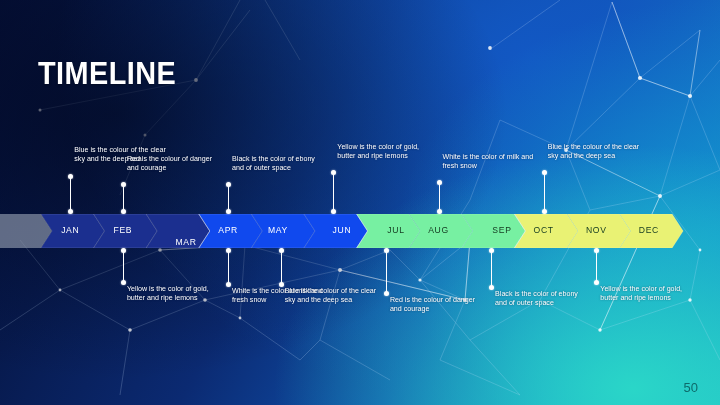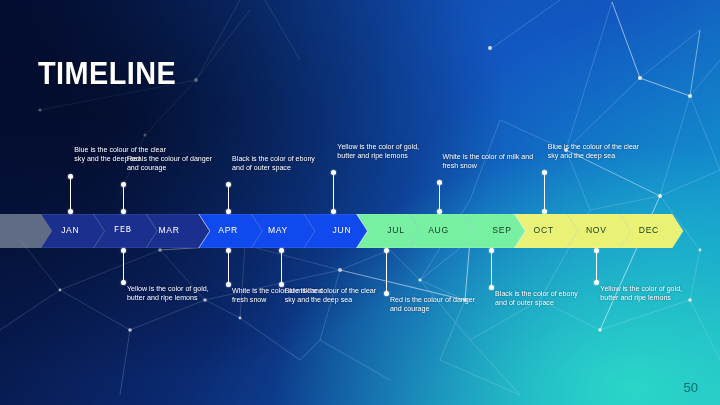--- a/index.html
+++ b/index.html
@@ -159,22 +159,22 @@
       <path d="M514.4000000000001,0 L567.0000000000001,0 L578.0000000000001,17 L567.0000000000001,34 L514.4000000000001,34 L525.4000000000001,17 Z" fill="#e9f274" stroke="rgba(255,255,255,0.22)" stroke-width="0.7"></path>
       <path d="M567,0 L619.6,0 L630.6,17 L619.6,34 L567,34 L578,17 Z" fill="#e9f274" stroke="rgba(255,255,255,0.22)" stroke-width="0.7"></path>
       <path d="M619.6,0 L672.2,0 L683.2,17 L672.2,34 L619.6,34 L630.6,17 Z" fill="#e9f274" stroke="rgba(255,255,255,0.22)" stroke-width="0.7"></path>
       <path d="M198.8,0 L209.8,17 L198.8,34" fill="none" stroke="rgba(255,255,255,0.5)" stroke-width="1"></path>
       <path d="M356.6,0 L367.6,17 L356.6,34" fill="none" stroke="rgba(255,255,255,0.5)" stroke-width="1"></path>
       <path d="M514.4000000000001,0 L525.4000000000001,17 L514.4000000000001,34" fill="none" stroke="rgba(255,255,255,0.5)" stroke-width="1"></path>
     </svg>
 
   <div id="month-labels">
       <div class="mlabel lt" style="left: 44.3px;">JAN</div>
-      <div class="mlabel lt" style="left: 96.9px; font-family: Liberation Mono, monospace;">FEB</div>
-      <div class="mlabel lt" style="left: 143px;">MAR</div>
+      <div class="mlabel lt" style="left: 96.9px;">FEB</div>
+      <div class="mlabel lt" style="left: 160px; margin-top: 12px;">MAR</div>
       <div class="mlabel lt" style="left: 202.1px;">APR</div>
       <div class="mlabel lt" style="left: 252px;">MAY</div>
       <div class="mlabel lt" style="left: 316px;">JUN</div>
       <div class="mlabel dk" style="left: 370px;">JUL</div>
       <div class="mlabel dk" style="left: 412.5px;">AUG</div>
       <div class="mlabel dk" style="left: 476px;">SEP</div>
       <div class="mlabel dk" style="left: 517.7px;">OCT</div>
       <div class="mlabel dk" style="left: 570.3px;">NOV</div>
       <div class="mlabel dk" style="left: 622.9px;">DEC</div>
     </div>

